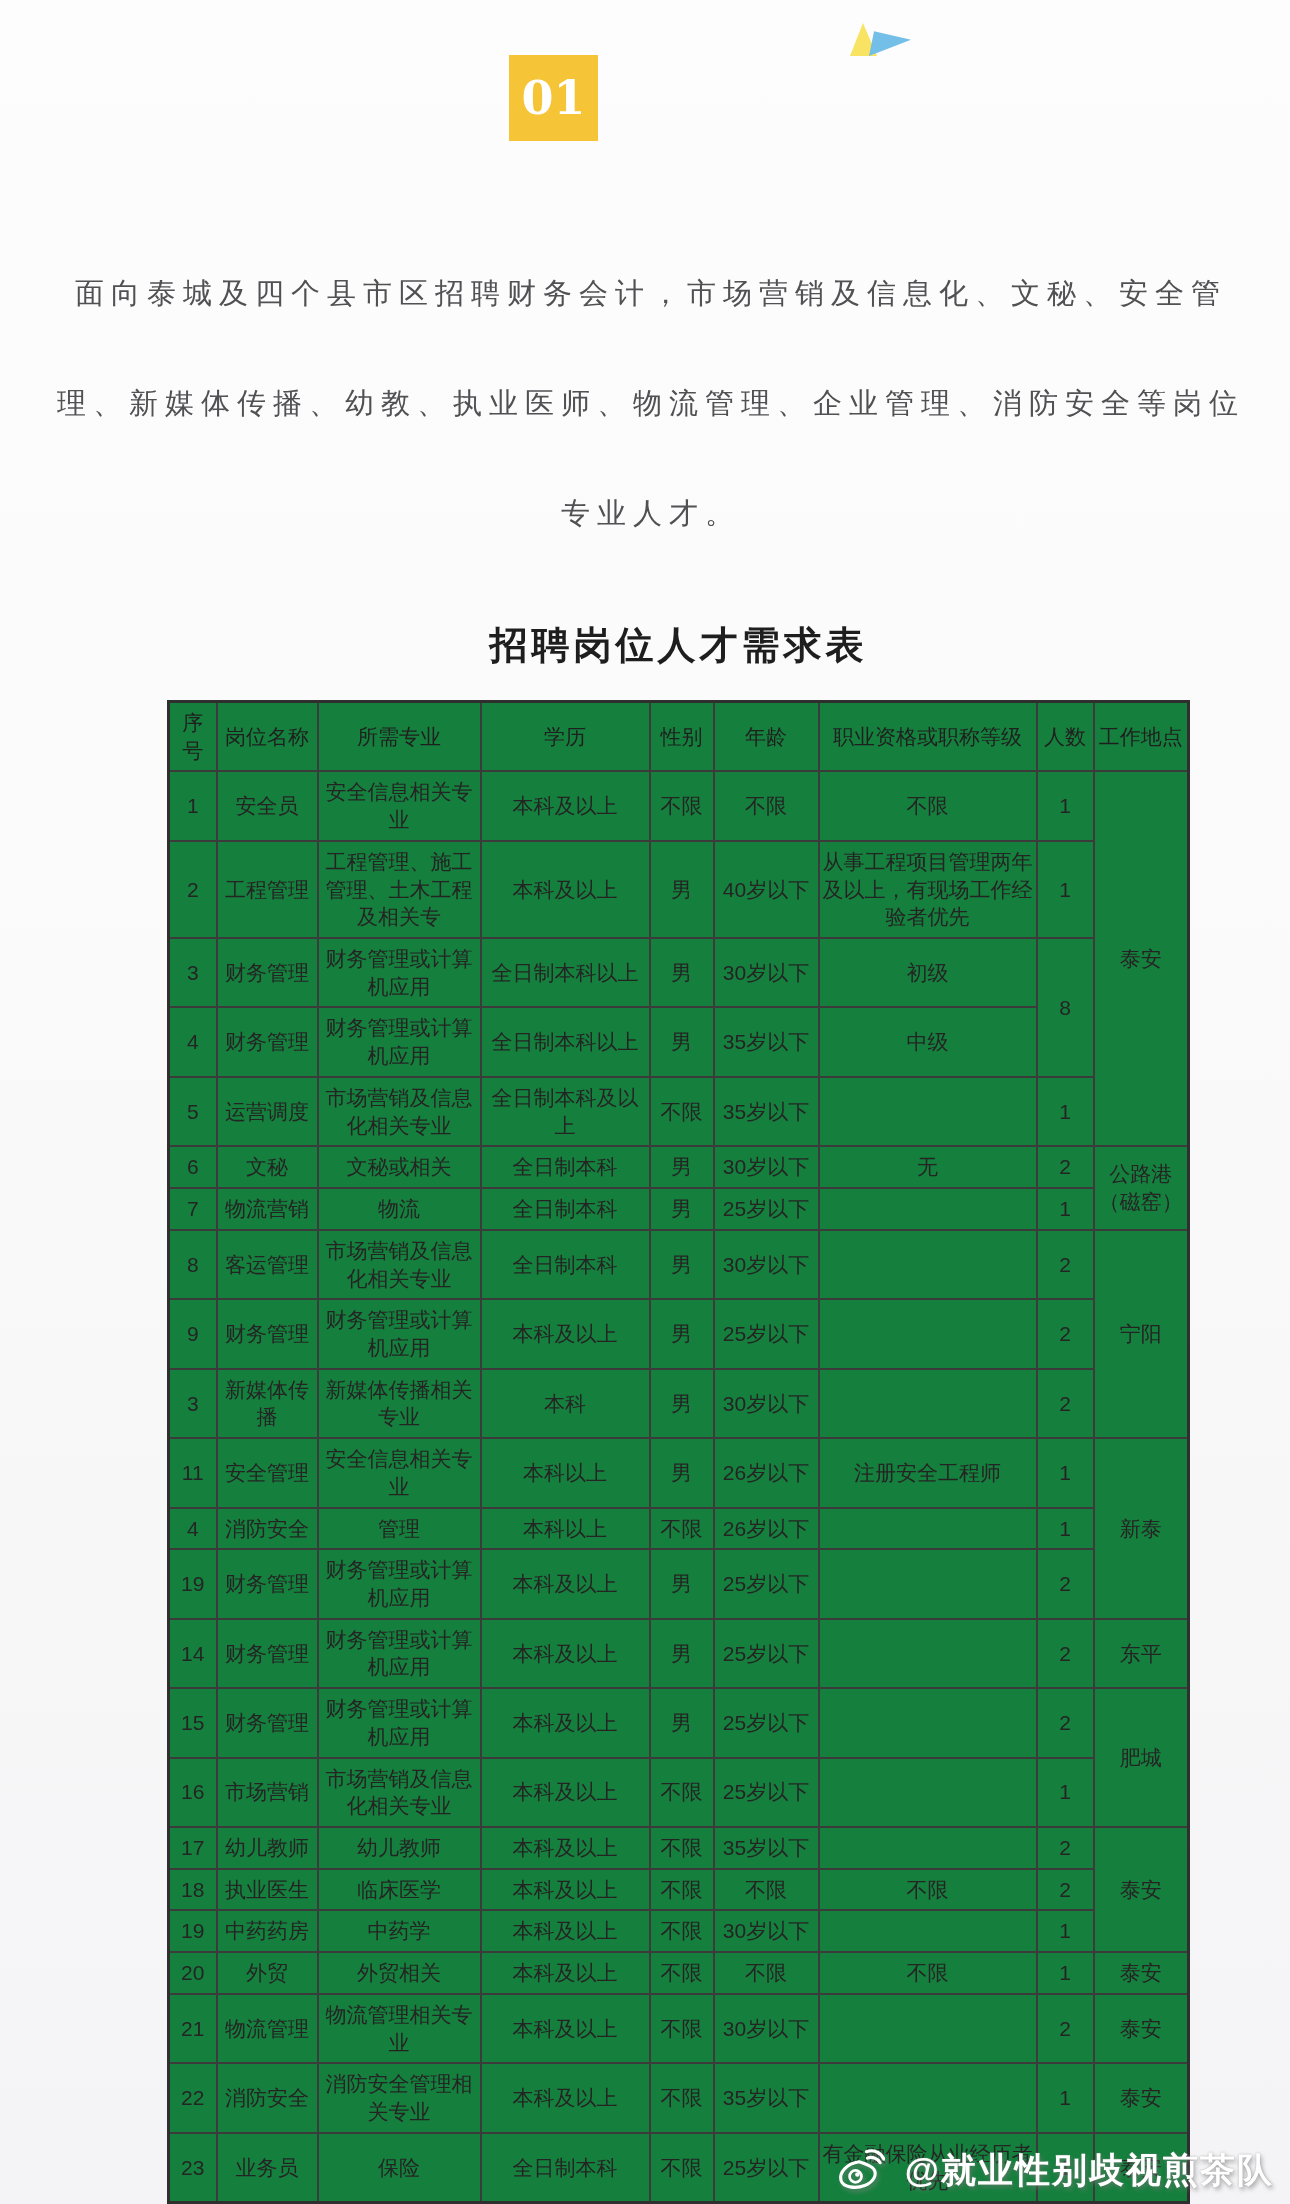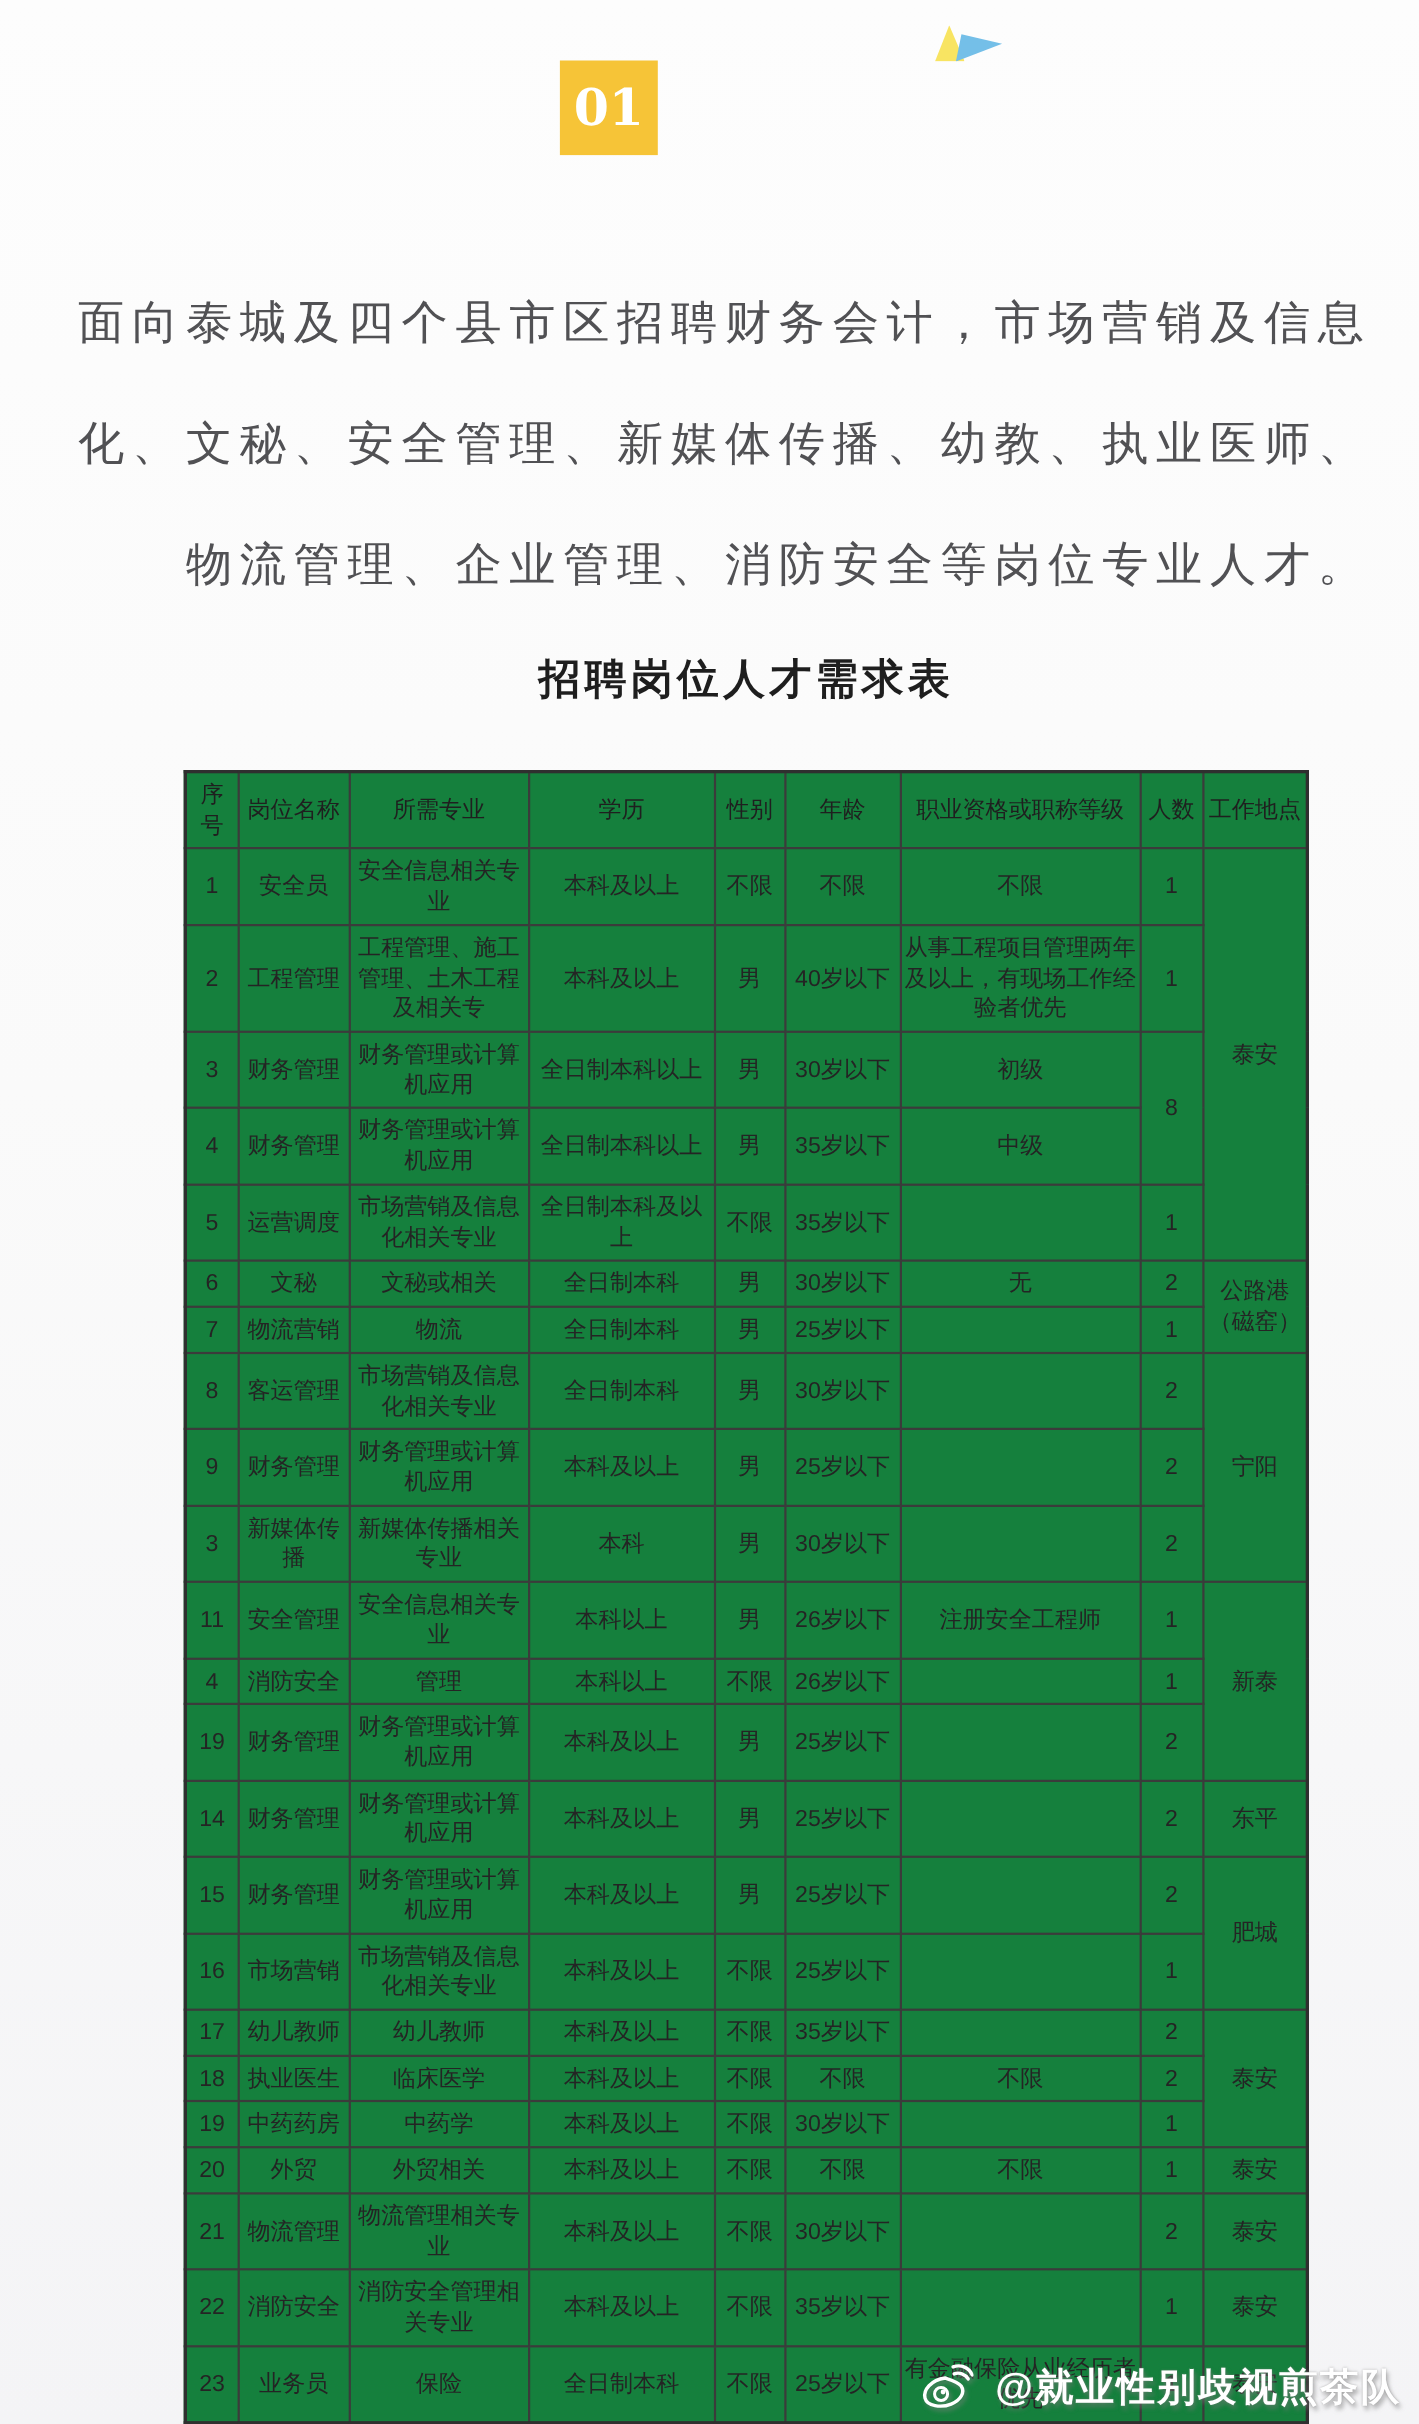--- a/index.html
+++ b/index.html
@@ -19,26 +19,26 @@
     position:absolute;left:578px;top:53px;width:241px;height:92px;
     display:flex;align-items:center;justify-content:center;
     font-size:50px;font-weight:bold;color:#ffffff;letter-spacing:5px;
   }
   .tri{position:absolute;}
   .tri-yellow{left:814px;top:23px;width:27px;height:33px;clip-path:polygon(48% 0,0 100%,100% 100%);}
   .tri-blue{left:833px;top:29px;width:42px;height:27px;clip-path:polygon(12% 8%,100% 40%,0 100%);}
   
   .intro{
     position:absolute;left:55px;top:238px;width:1192px;
-    font-size:42px;letter-spacing:7px;line-height:110px;color:#515154;
-    text-align:right;
+    font-size:29px;letter-spacing:7px;line-height:110px;color:#515154;
+    text-align:center;
   }
   
   .tbl-title{
-    position:absolute;left:167px;top:592px;width:1023px;text-align:center;
+    position:absolute;left:167px;top:620px;width:1023px;text-align:center;
     font-family:"DejaVu Serif",serif;font-weight:bold;font-size:38px;color:#1e1e1e;
     letter-spacing:4px;
   }
   table.req{
     position:absolute;left:167px;top:700px;width:1023px;
     border-collapse:collapse;table-layout:fixed;
     background:#15803d;
     font-size:21px;color:#242424;
   }
   table.req th,table.req td{

